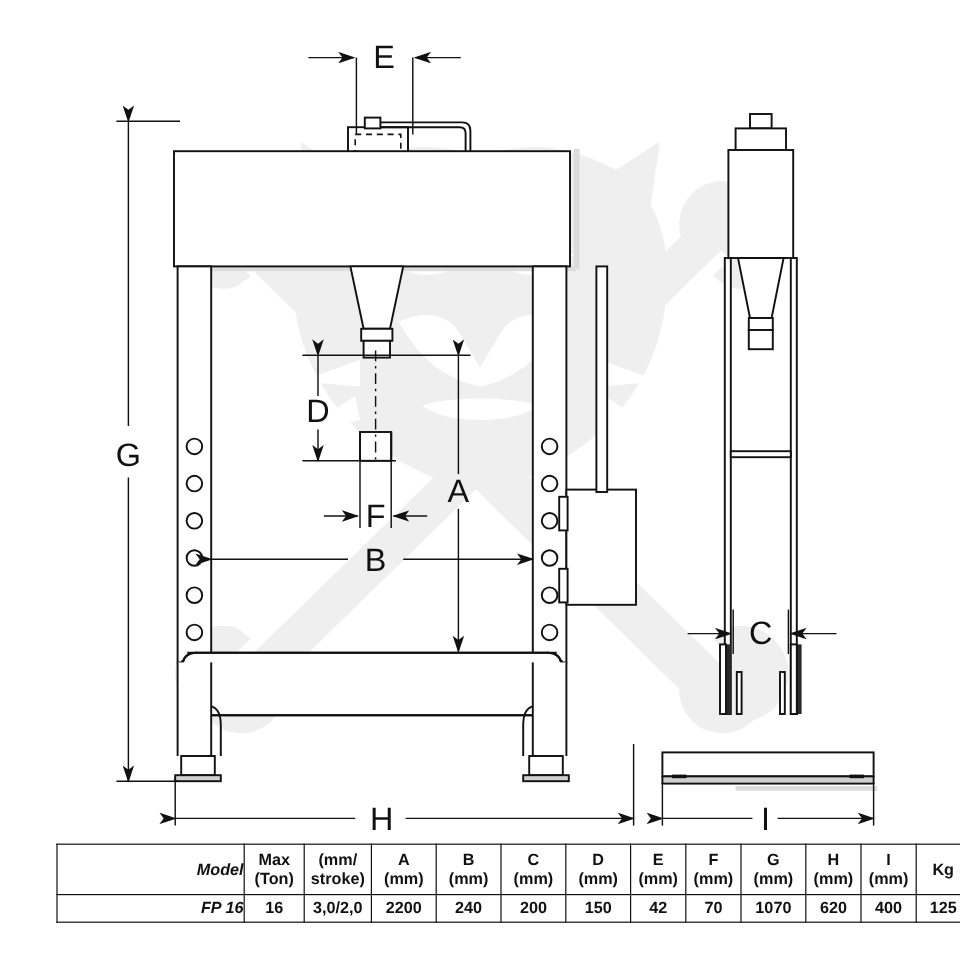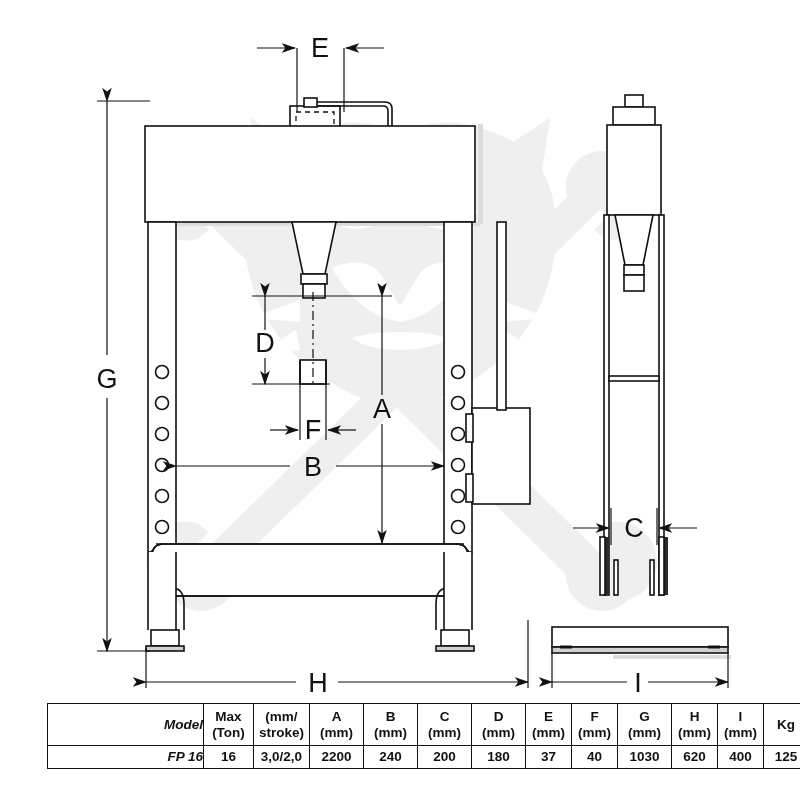--- a/index.html
+++ b/index.html
@@ -400,24 +400,24 @@
         </tr>
       </thead>
       <tbody>
         <tr>
           <td class="model-col">FP 16</td>
           <td>16</td>
           <td>3,0/2,0</td>
           <td>2200</td>
           <td>240</td>
           <td>200</td>
-          <td>180</td>
-          <td>37</td>
-          <td>40</td>
-          <td>1030</td>
+          <td>150</td>
+          <td>42</td>
+          <td>70</td>
+          <td>1070</td>
           <td>620</td>
           <td>400</td>
           <td>125</td>
         </tr>
       </tbody>
     </table>
   </div>
 
 </div>
 

